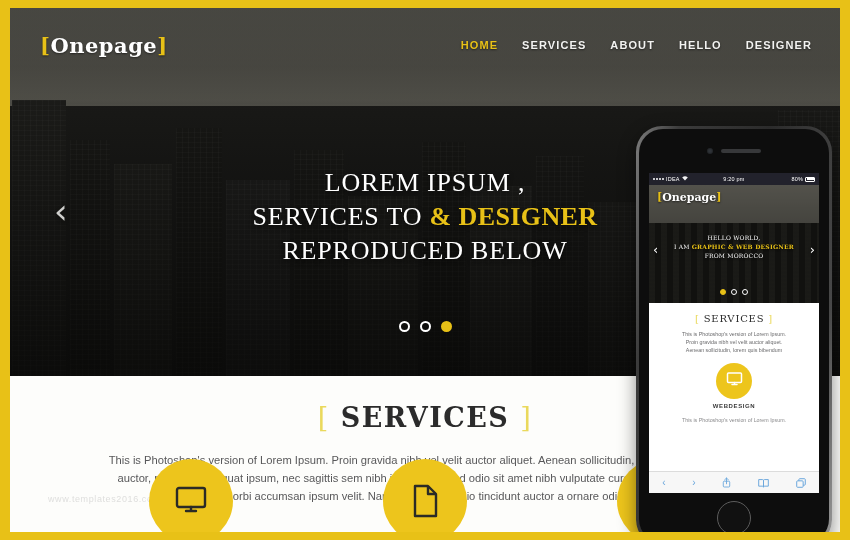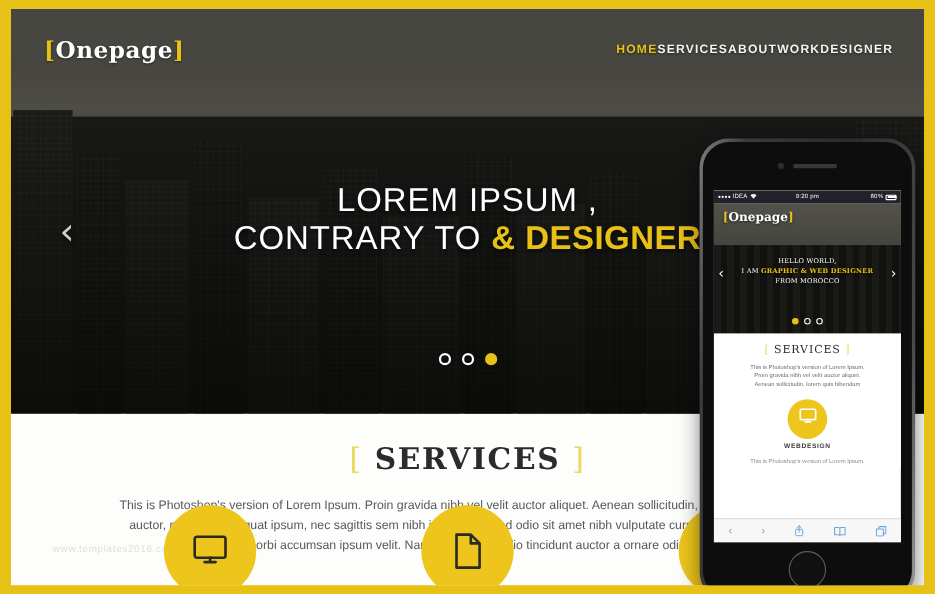--- a/index.html
+++ b/index.html
@@ -66,32 +66,32 @@
     display:flex; align-items:center; justify-content:space-between;
     padding:0 28px 0 30px; z-index:6;
   }
   .logo {
     font-family:"DejaVu Serif", serif;
     font-size:21px; font-weight:bold; color:#ffffff;
     letter-spacing:.5px; text-shadow:0 1px 2px rgba(0,0,0,.5);
     white-space:nowrap;
   }
   .logo .br { color:#e8c117; }
-  .nav { display:flex; align-items:flex-end; }
+  .nav { display:flex; align-items:flex-end; gap:24px; }
   .nav a {
     font-size:11px; font-weight:bold; letter-spacing:1.1px;
     color:#f3f3f1; text-decoration:none; text-shadow:0 1px 2px rgba(0,0,0,.55);
   }
   .nav a.active { color:#e8c117; }
 
   
   .hero-copy {
     position:absolute; left:0; right:0; top:158px; text-align:center; z-index:5;
-    font-family:Liberation Sans, sans-serif;
-    color:#fff; font-size:30px; line-height:34px; letter-spacing:.8px;
+    font-family:Liberation Serif, serif;
+    color:#fff; font-size:26px; line-height:34px; letter-spacing:.8px;
     text-shadow:0 2px 5px rgba(0,0,0,.6);
   }
   .hero-copy .hl { color:#e8c117; font-weight:bold; letter-spacing:.4px; }
 
   .arrow {
     position:absolute; top:186px; z-index:6; color:#e9e9e7;
     font-size:34px; line-height:1; font-family:"DejaVu Sans", sans-serif;
     text-shadow:0 2px 4px rgba(0,0,0,.6); opacity:.88; cursor:pointer;
   }
   .arrow.left { left:44px; }
@@ -261,30 +261,31 @@
       </div>
       <div class="hero-overlay"></div>
     </div>
 
     <div class="hdr">
       <div class="logo"><span class="br">[</span><span>Onepage</span><span class="br">]</span></div>
       <nav class="nav">
         <a href="#" class="active">HOME</a>
         <a href="#">SERVICES</a>
         <a href="#">ABOUT</a>
-        <a href="#">WORK</a>
+        <a href="#">HELLO</a>
         <a href="#">DESIGNER</a>
       </nav>
     </div>
 
     <div class="arrow left">‹</div>
 
     <div class="hero-copy">
       <div>LOREM IPSUM ,</div>
-      <div><span>CONTRARY TO </span><span class="hl">&amp; DESIGNER</span></div>
+      <div><span>SERVICES TO </span><span class="hl">&amp; DESIGNER</span></div>
+      <div>REPRODUCED BELOW</div>
     </div>
 
     <div class="dots">
       <span class="dot"></span>
       <span class="dot"></span>
       <span class="dot on"></span>
     </div>
   </section>
 
   <section class="services">

